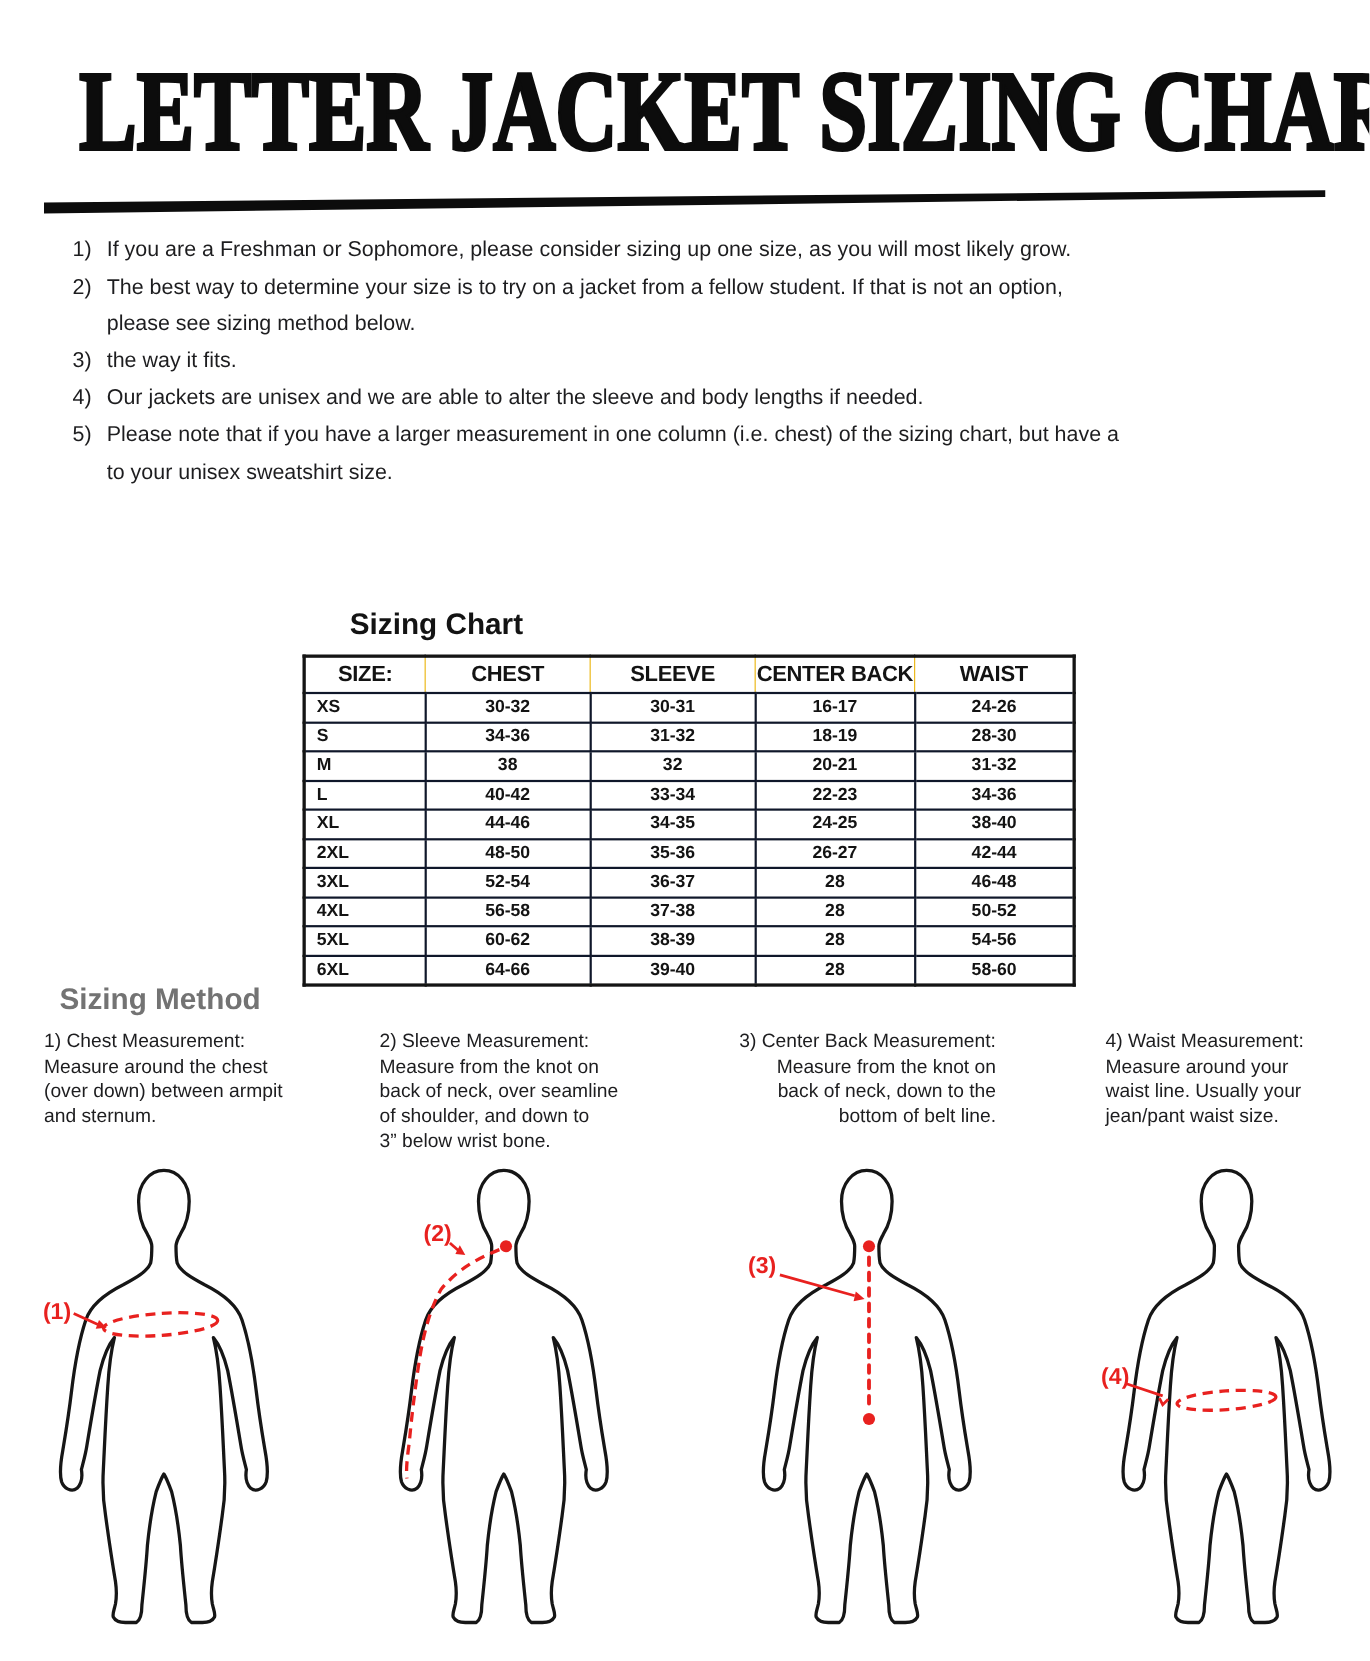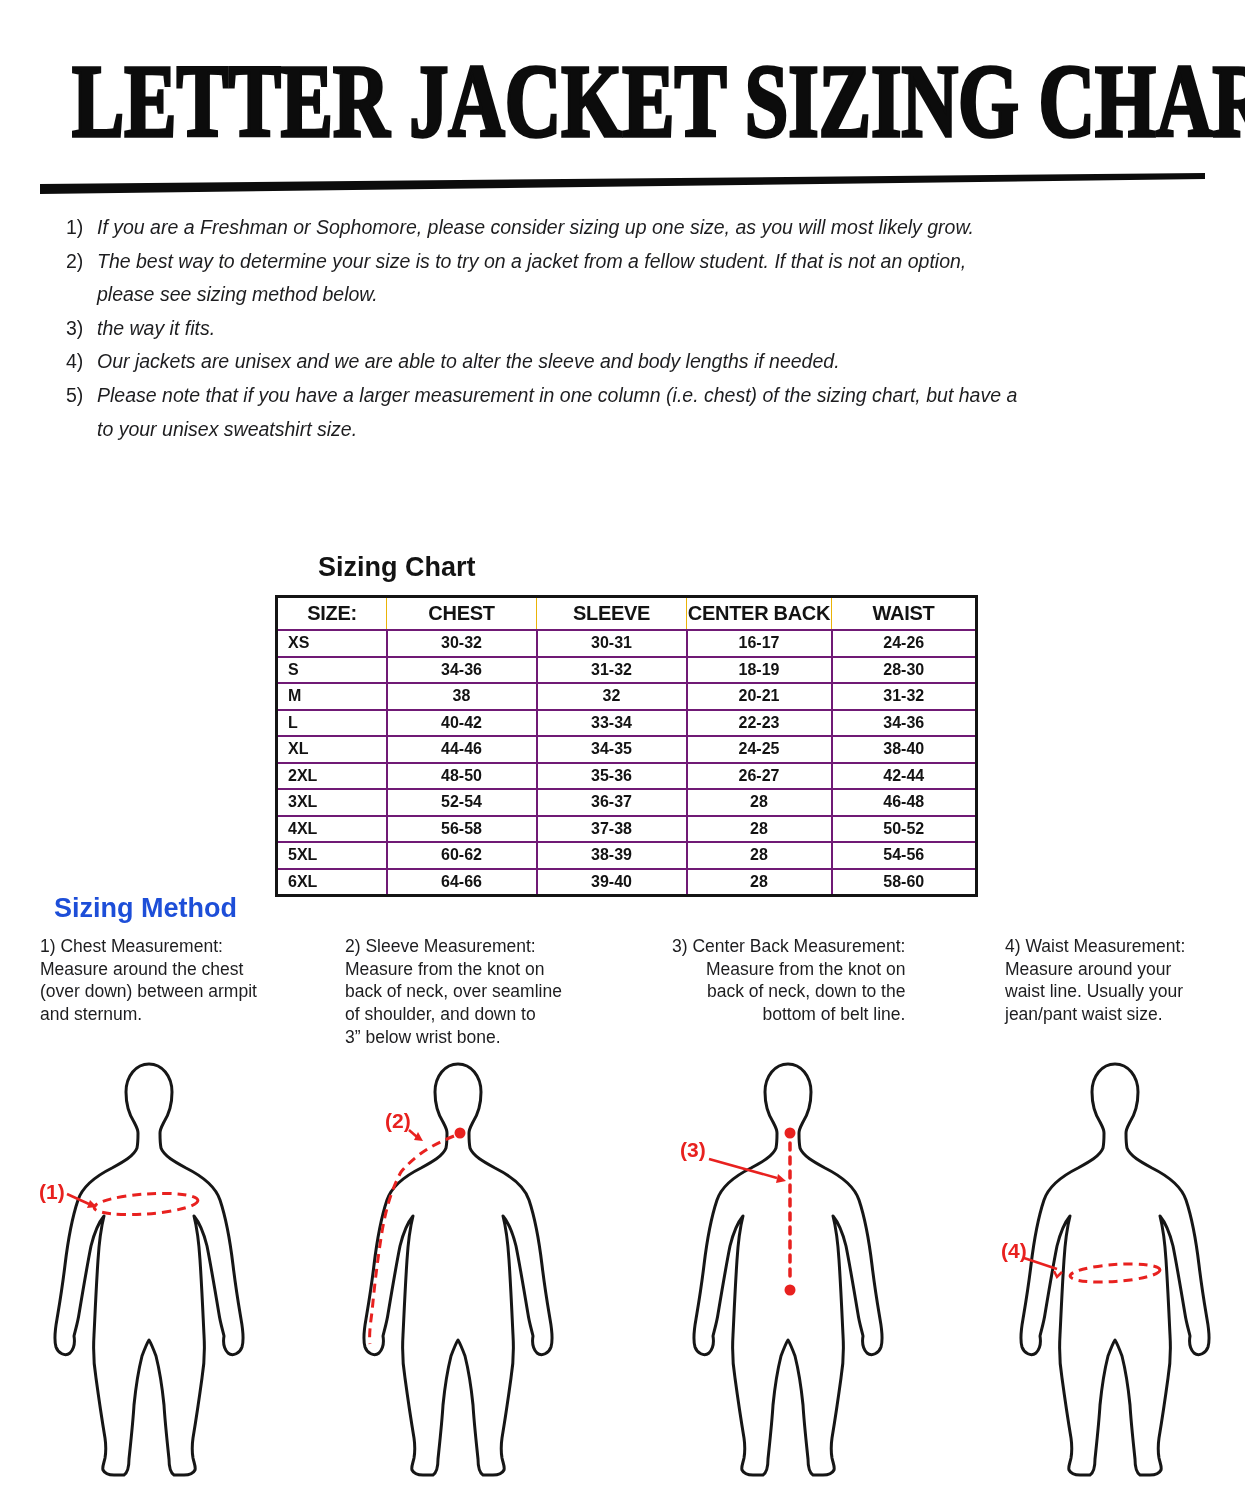--- a/index.html
+++ b/index.html
@@ -11,35 +11,35 @@
          font-family:"Liberation Serif",serif;font-weight:900;font-size:103px;line-height:106px;
          color:#0c0c0c;-webkit-text-stroke:3.5px #0c0c0c;letter-spacing:0px;white-space:nowrap;
          transform:scaleX(0.76);transform-origin:left top;}
 
   .divider{position:absolute;left:40px;top:170px;}
 
   
   .notes{position:absolute;left:66px;top:211px;width:1155px;font-size:19.5px;line-height:33.6px;color:#1d1d1f;}
   .note{display:flex;}
   .note-num{width:31px;flex:none;}
-  .note-body{flex:1;font-style:italic;}
+  .note-body{flex:1;}
   .note-line{white-space:nowrap;}
 
   
   .chart-heading{position:absolute;left:282px;top:552px;font-size:27px;font-weight:bold;color:#131313;margin-left:36px;}
   .sizing-table{position:absolute;left:275px;top:595px;width:700px;border-collapse:collapse;table-layout:fixed;
                 border:3px solid #141414;}
   .sizing-table th{border:1px solid #eab308;font-size:20px;font-weight:bold;height:31px;
                    text-align:center;letter-spacing:-0.3px;padding:0;color:#131313;}
-  .sizing-table td{border:2px solid #701a75;font-size:16px;font-weight:bold;height:24.5px;
+  .sizing-table td{border:2px solid #0f172a;font-size:16px;font-weight:bold;height:24.5px;
                    text-align:center;padding:0;color:#131313;}
   .sizing-table td.size{text-align:left;padding-left:10px;}
 
   
-  .method-heading{position:absolute;left:54px;top:893px;font-size:27px;font-weight:bold;color:#1d4ed8;}
+  .method-heading{position:absolute;left:54px;top:893px;font-size:27px;font-weight:bold;color:#737373;}
   .method{position:absolute;top:935px;font-size:17.5px;line-height:22.7px;color:#1d1d1f;}
   .method div{white-space:nowrap;}
   .m1{left:40px;} .m2{left:345px;} .m3{left:672px;text-align:right;} .m4{left:1005px;}
 
   
   .figure{position:absolute;top:1060px;width:256px;height:445px;}
   .f1{left:21px;} .f2{left:330px;} .f3{left:660px;} .f4{left:987px;}
   .body-path{fill:#ffffff;stroke:#161616;stroke-width:3;stroke-linejoin:round;stroke-linecap:round;}
   .red-dash{fill:none;stroke:#e8211f;stroke-width:3;stroke-dasharray:9 6;stroke-linecap:butt;}
   .red-dash-v{fill:none;stroke:#e8211f;stroke-width:3.5;stroke-dasharray:7 7;stroke-linecap:round;}

